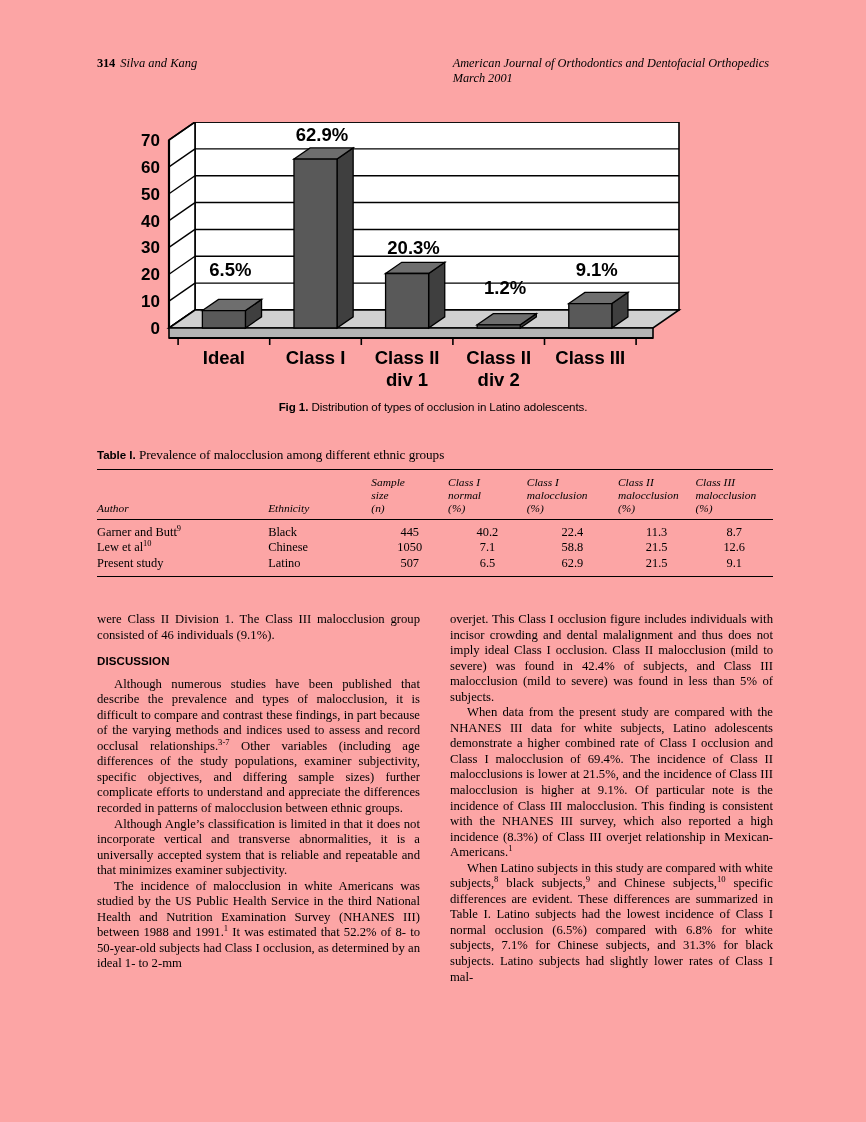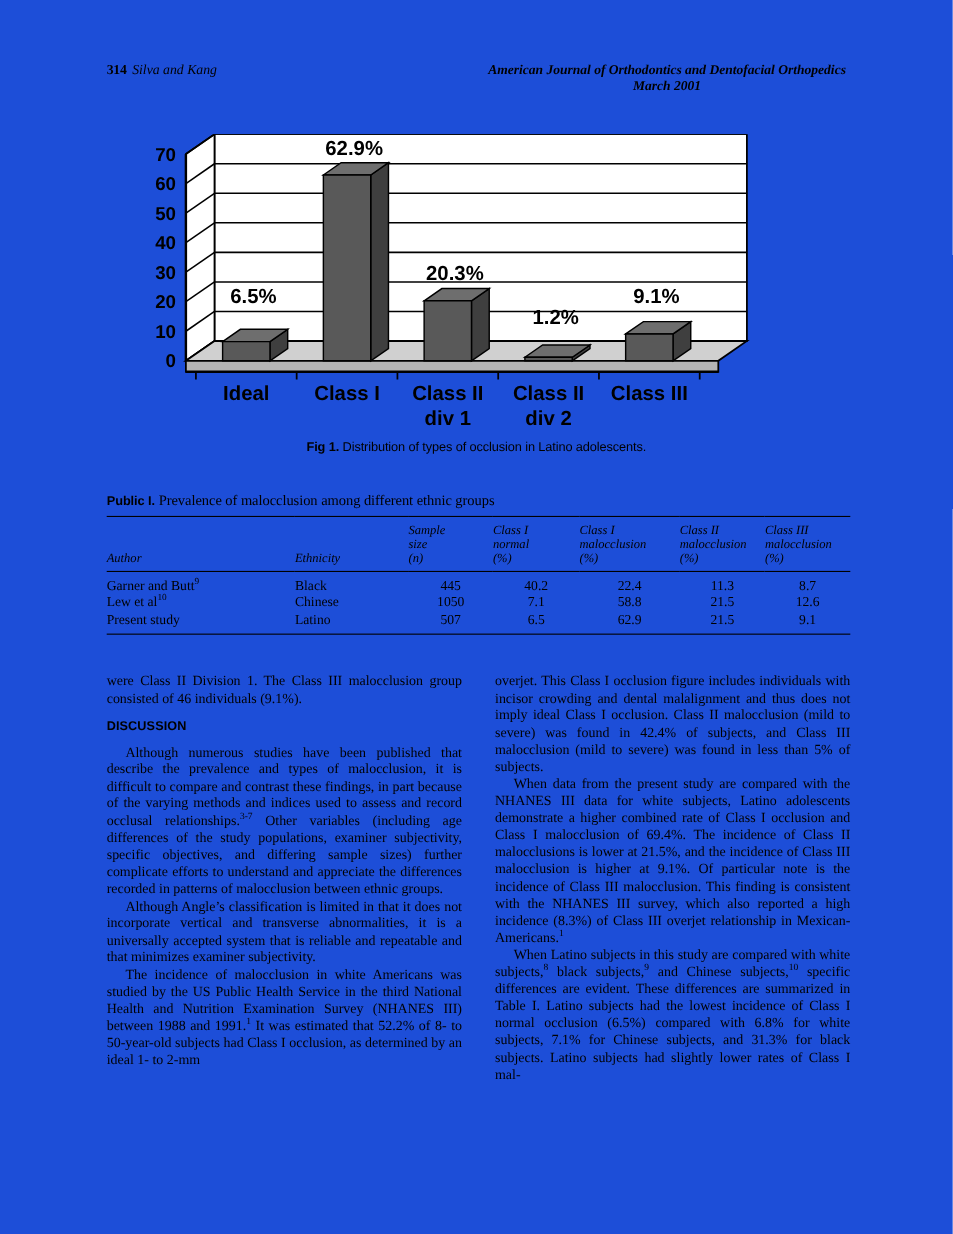--- a/index.html
+++ b/index.html
@@ -13,21 +13,21 @@
     position: relative;
     font-family: "Liberation Serif", serif;
     color: #000;
     overflow: hidden;
   }
   .page {
     position: absolute;
     left: 0; top: 0;
     width: 866px;
     height: 1122px;
-    background: #1d4ed8;
+    background: #fca5a5;
   }
 
   
   .runhead {
     position: absolute;
     left: 97px;
     top: 56px;
     width: 672px;
     height: 40px;
   }
@@ -43,26 +43,25 @@
     font-style: normal;
     margin-right: 5px;
     letter-spacing: -0.2px;
   }
   .runhead-left .authors {
     font-style: italic;
   }
   .runhead-right {
     position: absolute;
     right: 0; top: 0;
-    text-align: center;
+    text-align: left;
     font-style: italic;
     font-size: 12.3px;
     line-height: 15px;
     white-space: nowrap;
-    font-weight: bold;
   }
 
   
   .figure-block {
     position: absolute;
     left: 97px;
     top: 122px;
     width: 672px;
   }
   .chart {
@@ -267,21 +266,21 @@
           </g>
         </svg>
     </div>
     <div class="fig-caption">
       <b>Fig 1.</b><span> Distribution of types of occlusion in Latino adolescents.</span>
     </div>
   </div>
 
   <div class="table-block">
     <div class="table-title">
-      <span class="tlabel">Public I.</span><span> Prevalence of malocclusion among different ethnic groups</span>
+      <span class="tlabel">Table I.</span><span> Prevalence of malocclusion among different ethnic groups</span>
     </div>
     <table class="data">
       <colgroup>
         <col style="width:175px">
         <col style="width:105px">
         <col style="width:78px">
         <col style="width:80px">
         <col style="width:92px">
         <col style="width:78px">
         <col style="width:78px">

